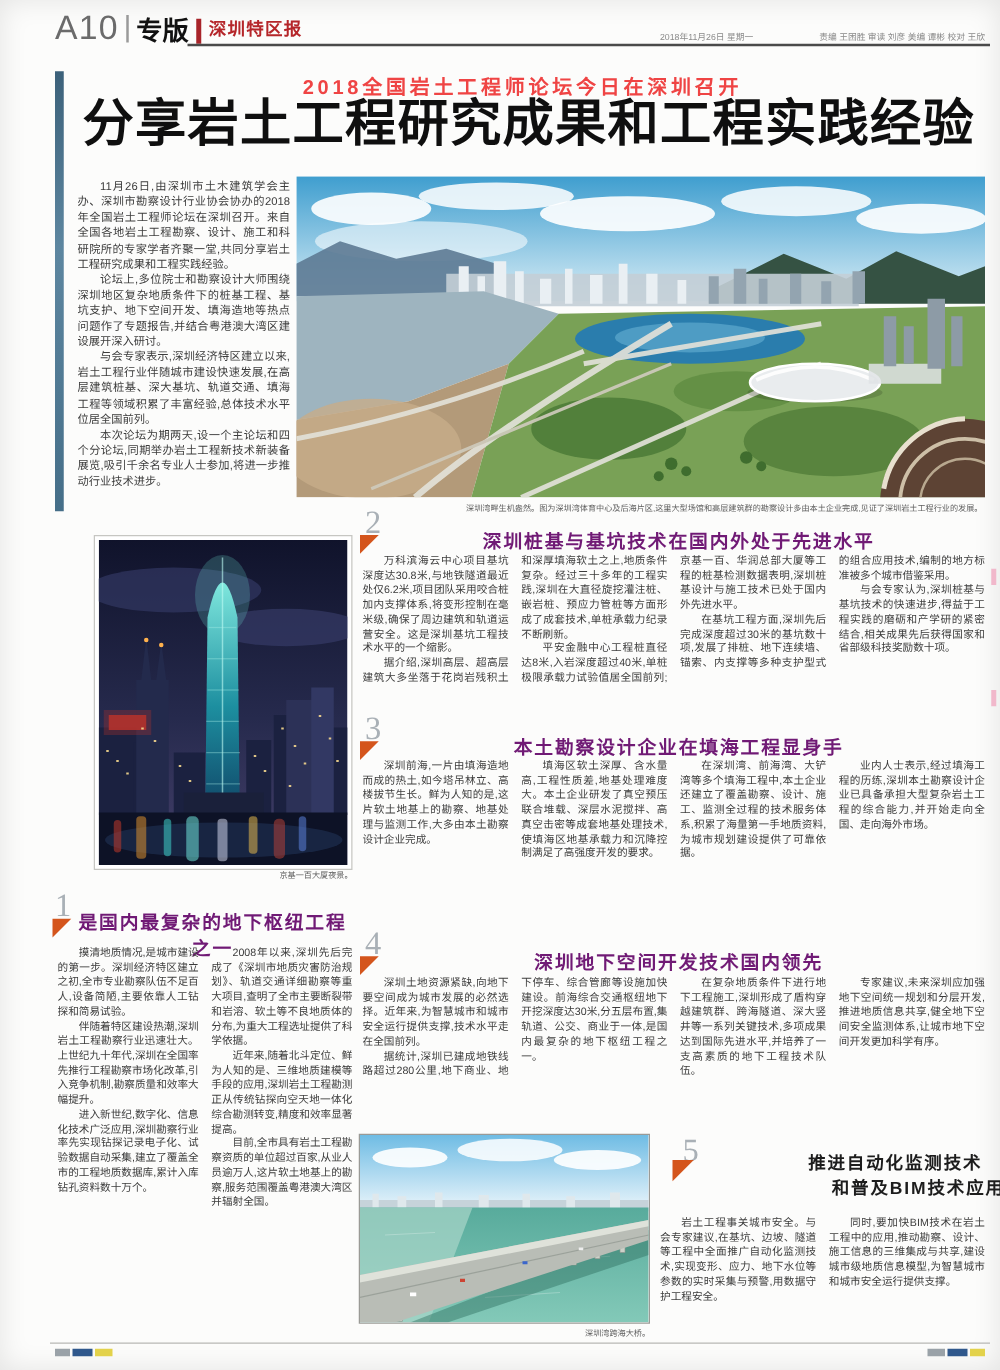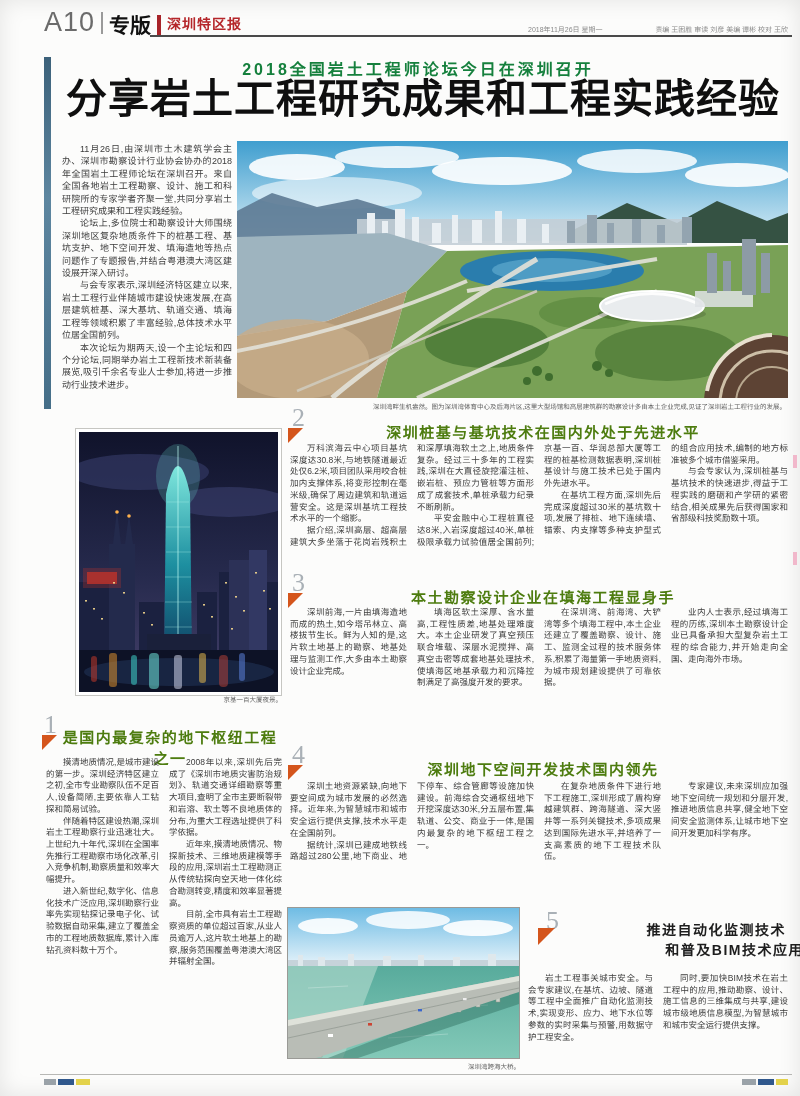--- a/index.html
+++ b/index.html
@@ -12,21 +12,21 @@
   .hdr-sep{width:2px;height:22px;background:#9a9a9a;margin-bottom:2px;}
   .seclabel{font-size:21px;font-weight:900;color:#111;line-height:1;}
   .redbar{width:4px;height:20px;background:#a8242a;margin-bottom:1px;}
   .masthead{font-size:14px;font-weight:800;color:#b5262a;font-family:"Liberation Serif",serif;
             letter-spacing:1px;margin-bottom:3px;}
   .hdr-rule{position:absolute;top:35px;left:150px;right:8px;height:2px;background:#4a4a4a;}
   .dateline{position:absolute;top:24px;left:528px;font-size:7px;color:#8a8a8a;}
   .credits{position:absolute;top:24px;right:12px;font-size:7px;color:#8a8a8a;}
   
   .kicker{position:absolute;top:56px;left:44px;right:8px;text-align:center;
-          font-size:16px;font-weight:600;color:#15803d;letter-spacing:3px;}
+          font-size:16px;font-weight:600;color:#ef4444;letter-spacing:3px;}
   .headline{position:absolute;top:76px;left:54px;right:8px;text-align:center;
             font-size:41px;font-weight:900;color:#0f0f0f;letter-spacing:1px;
             font-family:"Liberation Serif",serif;line-height:1.15;}
   .bluebar{position:absolute;left:44px;top:57px;width:7px;height:352px;
            background:linear-gradient(180deg,#3c617a,#5d86a0 40%,#456e88);}
   
   .bodytext{font-size:8.5px;line-height:1.38;color:#3c3c3c;text-align:justify;overflow:hidden;}
   .bodytext p{margin:0;text-indent:2em;}
   .lede{position:absolute;left:62px;top:143px;width:170px;height:264px;font-size:9px;}
   
@@ -38,21 +38,21 @@
   .caption{position:absolute;font-size:6.5px;color:#5c5c5c;text-align:right;}
   .cap-main{left:300px;top:401px;right:14px;}
   .cap-tower{left:120px;top:694px;width:162px;}
   .cap-bridge{left:287px;top:1061px;width:233px;}
   
   .sec-num{position:absolute;font-size:26px;color:#a9b0b6;line-height:1;
            font-family:"Liberation Serif",serif;}
   .sec-tri{position:absolute;width:0;height:0;
            border-top:15px solid #d4551c;border-right:15px solid transparent;}
   .sec-title{position:absolute;text-align:center;font-size:15px;font-weight:800;
-             color:#4d7c0f;letter-spacing:1.5px;}
+             color:#701a75;letter-spacing:1.5px;}
   .cols4{column-count:4;column-gap:10px;}
   .cols2{column-count:2;column-gap:10px;}
   .secbody{position:absolute;}
   .s2body{left:290px;top:443px;width:498px;height:131px;}
   .s3body{left:290px;top:607px;width:498px;height:139px;}
   .s4body{left:290px;top:781px;width:498px;height:121px;}
   .s1body{left:46px;top:757px;width:236px;height:317px;}
   .s5body{left:528px;top:973px;width:260px;height:103px;}
   .s5title{position:absolute;left:560px;right:14px;top:921px;text-align:right;
            font-size:14px;font-weight:800;color:#1d1d1d;letter-spacing:1.5px;line-height:1.4;}
@@ -283,21 +283,21 @@
   <div class="caption cap-tower">京基一百大厦夜景。</div>
 
   <div class="sec-num" style="left:44px;top:712px;">1</div>
   <div class="sec-tri" style="left:42px;top:735px;"></div>
   <div class="sec-title" style="left:58px;width:224px;top:726px;">是国内最复杂的地下枢纽工程之一</div>
   <div class="secbody s1body bodytext cols2">
       <p>摸清地质情况,是城市建设的第一步。深圳经济特区建立之初,全市专业勘察队伍不足百人,设备简陋,主要依靠人工钻探和简易试验。</p>
       <p>伴随着特区建设热潮,深圳岩土工程勘察行业迅速壮大。上世纪九十年代,深圳在全国率先推行工程勘察市场化改革,引入竞争机制,勘察质量和效率大幅提升。</p>
       <p>进入新世纪,数字化、信息化技术广泛应用,深圳勘察行业率先实现钻探记录电子化、试验数据自动采集,建立了覆盖全市的工程地质数据库,累计入库钻孔资料数十万个。</p>
       <p>2008年以来,深圳先后完成了《深圳市地质灾害防治规划》、轨道交通详细勘察等重大项目,查明了全市主要断裂带和岩溶、软土等不良地质体的分布,为重大工程选址提供了科学依据。</p>
-      <p>近年来,摸清地质情况、物探新技术、三维地质建模等手段的应用,深圳岩土工程勘测正从传统钻探向空天地一体化综合勘测转变,精度和效率显著提高。</p>
+      <p>近年来,随着北斗定位、鲜为人知的是、三维地质建模等手段的应用,深圳岩土工程勘测正从传统钻探向空天地一体化综合勘测转变,精度和效率显著提高。</p>
       <p>目前,全市具有岩土工程勘察资质的单位超过百家,从业人员逾万人,这片软土地基上的勘察,服务范围覆盖粤港澳大湾区并辐射全国。</p>
     </div>
 
   <div class="photo bridgephoto">
     <svg width="231" height="150" viewBox="0 0 231 150">
       <defs>
         <linearGradient id="sky2" x1="0" y1="0" x2="0" y2="1">
           <stop offset="0" stop-color="#6fbce4"></stop>
             <stop offset="1" stop-color="#eaf5fb"></stop>
         </linearGradient>

